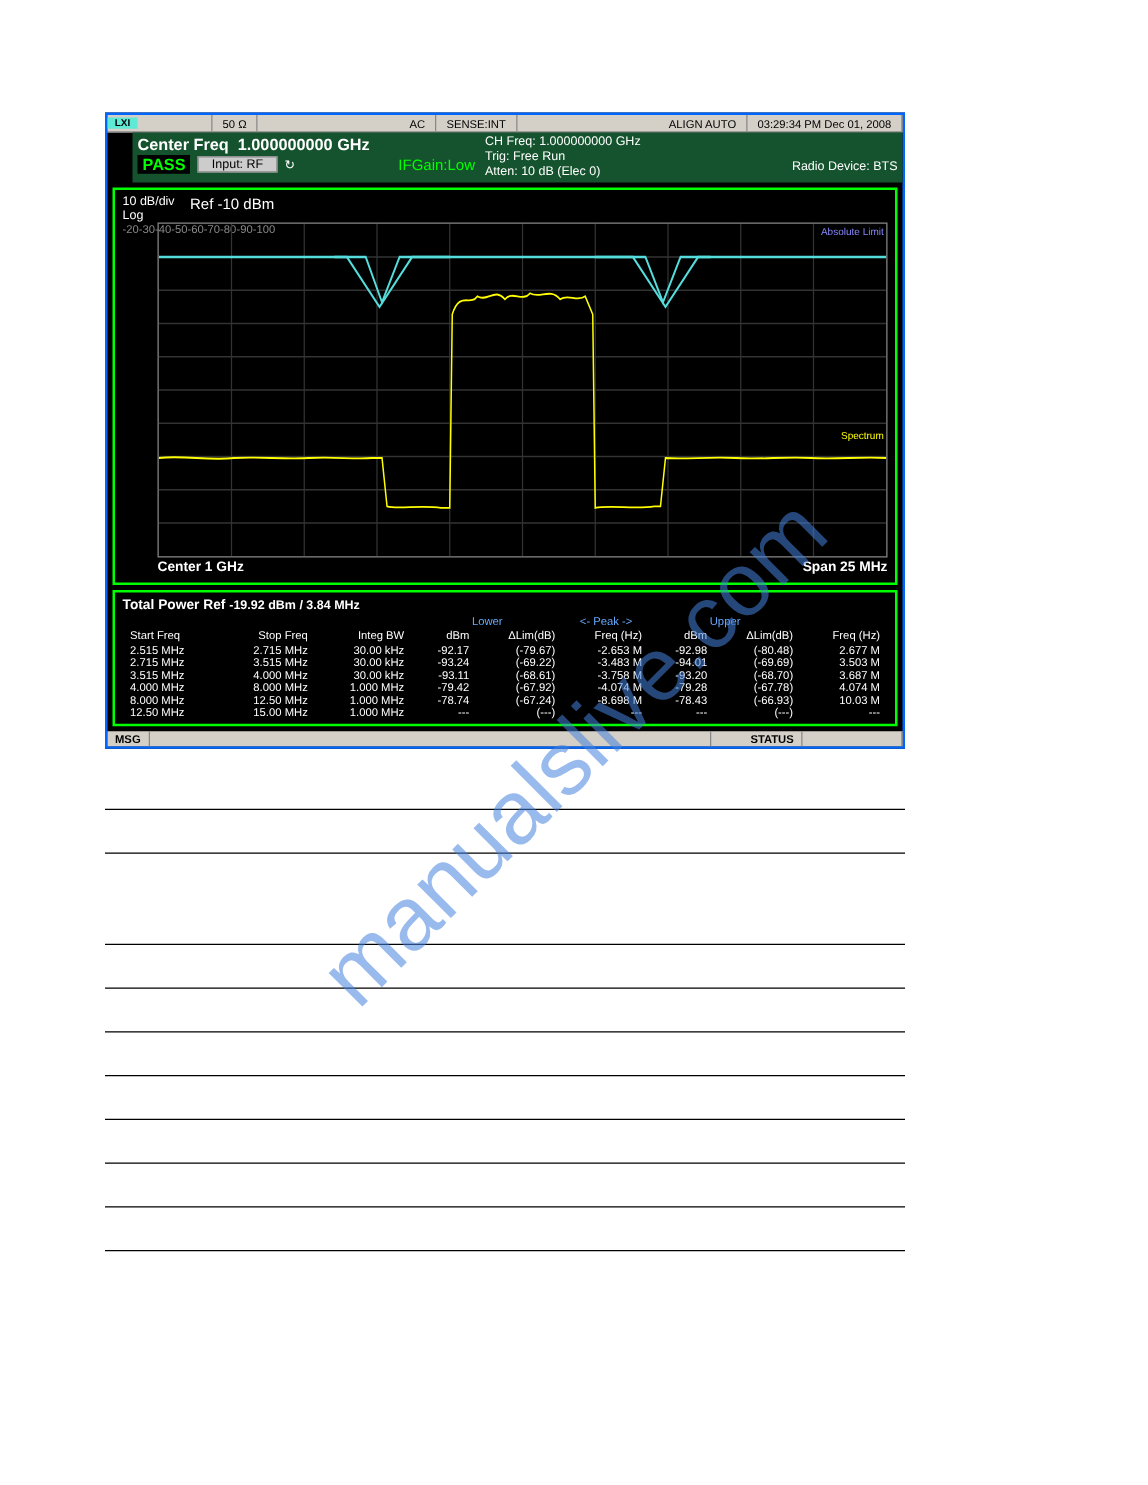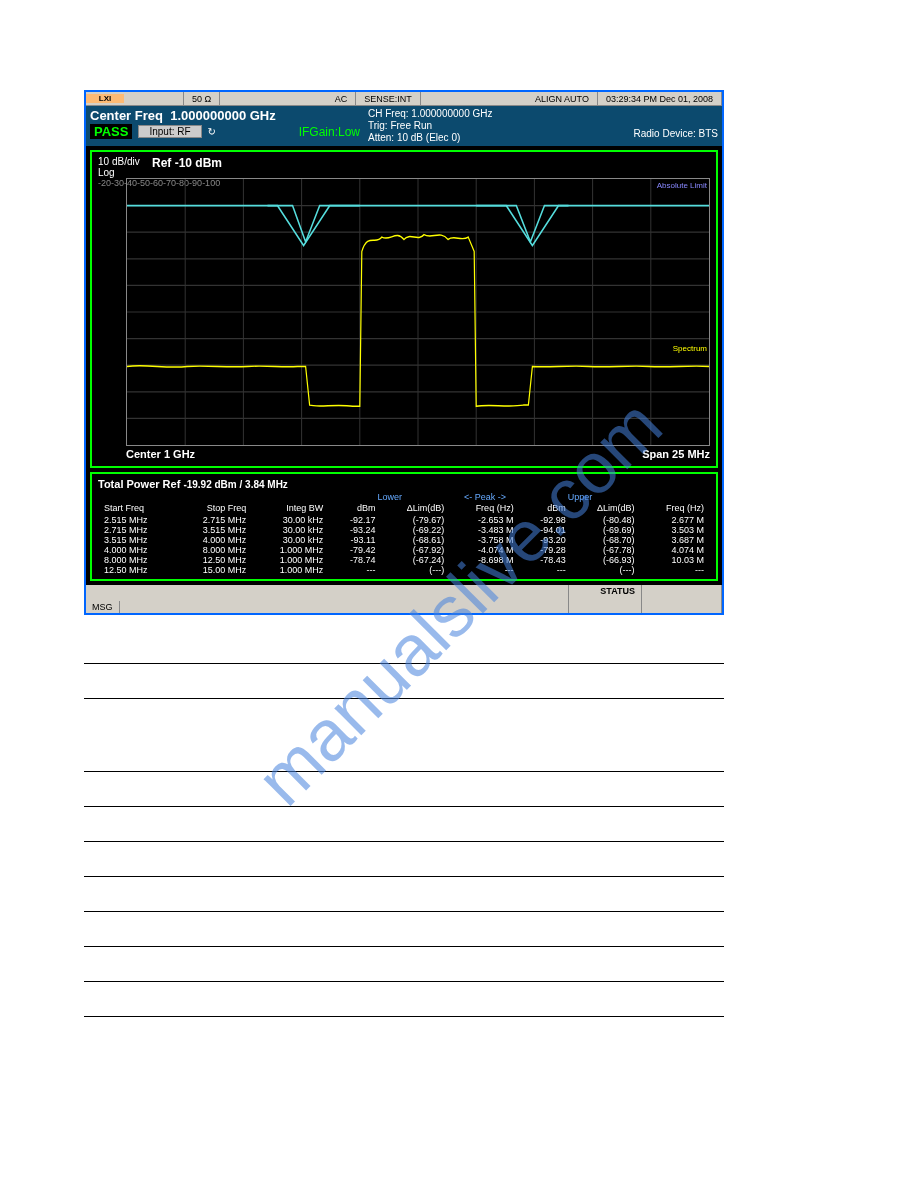--- a/index.html
+++ b/index.html
@@ -1,36 +1,36 @@
 <!DOCTYPE html>
 <html><head>
 <meta charset="utf-8">
 <style>
   * { box-sizing: border-box; margin: 0; padding: 0; }
   body { background: #fff; font-family: Arial, sans-serif; width: 918px; height: 1188px; position: relative; }
   .page { padding: 90px 60px 0 60px; }
   .analyzer-frame { width: 640px; margin-left: 24px; border: 2px solid #0066ff; background: #000; font-size: 10px; }
   .topbar { display: flex; background: #d4d0c8; border-bottom: 1px solid #888; font-size: 9px; color: #000; height: 14px; align-items: center; }
-  .lxi-badge { background: #fdba74; color: #000; width: 38px; text-align: center; font-weight: bold; font-size: 8px; }
+  .lxi-badge { background: #5eead4; color: #000; width: 24px; text-align: center; font-weight: bold; font-size: 8px; }
   .topbar .seg { border-right: 1px solid #888; padding: 0 8px; height: 100%; display: flex; align-items: center; }
   .flex-spacer { flex: 1; }
-  .header-block { background: #0c4a6e; padding: 2px 4px; display: flex; }
+  .header-block { background: #14532d; padding: 2px 4px; display: flex; margin-left: 20px; }
   .header-left { flex: 0 0 270px; }
   .cf-row { color: #fff; font-size: 13px; font-weight: bold; }
   .pass-row { display: flex; align-items: center; gap: 6px; margin-top:1px; }
   .pass-row .pass { color: #0f0; font-weight: bold; font-size: 13px; background:#000; padding:0 4px;}
   .pass-row .input-rf { background:#ccc; color:#000; padding:0 10px; font-size:10px; border:1px solid #888;}
   .pass-row .ifgain { color:#0f0; font-size:12px; margin-left:auto;}
   .header-mid { flex: 1; color: #fff; font-size: 10px; padding-left: 8px; }
   .header-mid div { line-height: 12px; }
   .header-right { flex: 0 0 130px; text-align: right; color:#fff; font-size:10px; padding-top:20px;}
   .graph-box { border: 2px solid #0f0; margin: 4px; background:#000; padding:4px 6px 2px 6px;}
   .graph-labels { display:flex; color:#fff; font-size:10px; }
   .graph-labels .left { width:54px;}
-  .graph-labels .ref { font-weight:bold; font-size:12px;text-align:center;}
+  .graph-labels .ref { font-weight:normal; font-size:12px;text-align:center;}
   .chart-wrap { display:flex; }
   .yaxis { width:28px; color:#888; font-size:9px; display:flex; flex-direction:row; justify-content:space-between; height:220px; text-align:right; padding-right:2px;}
   .chart { position:relative; flex:1; height:268px; border:1px solid #888; }
   .abs-limit { position:absolute; right:2px; top:2px; color:#88f; font-size:8px;}
   .spectrum-label { position:absolute; right:2px; top:165px; color:#ff0; font-size:8px;}
   .x-axis-row { display:flex; justify-content:space-between; color:#fff; font-size:11px; font-weight:bold; padding:2px 0 4px 28px;}
   
   .results-box { border:2px solid #0f0; margin:4px; background:#000; padding:4px 6px; color:#fff; font-size:9.5px;}
   .results-title { font-weight:bold; font-size:11px; }
   .results-title .sub { font-weight:bold; font-size:10px;text-align:center;}
@@ -259,21 +259,21 @@
               <td>---</td>
               <td>---</td>
               <td>(---)</td>
               <td>---</td>
             </tr>
           </tbody>
       </table>
     </div>
 
     <div class="bottombar">
-      <span class="seg" style="font-weight:normal;margin-top:16px;">MSG</span>
+      <span class="seg" style="font-weight:bold;">MSG</span>
       <span class="seg flex-spacer"></span>
       <span class="seg" style="font-weight:bold;margin-left:25px;">STATUS</span>
       <span class="seg" style="width:80px;"></span>
     </div>
 
   </div>
 
   <div class="doc-table">
     <hr>
       <div class="doc-row"></div>

